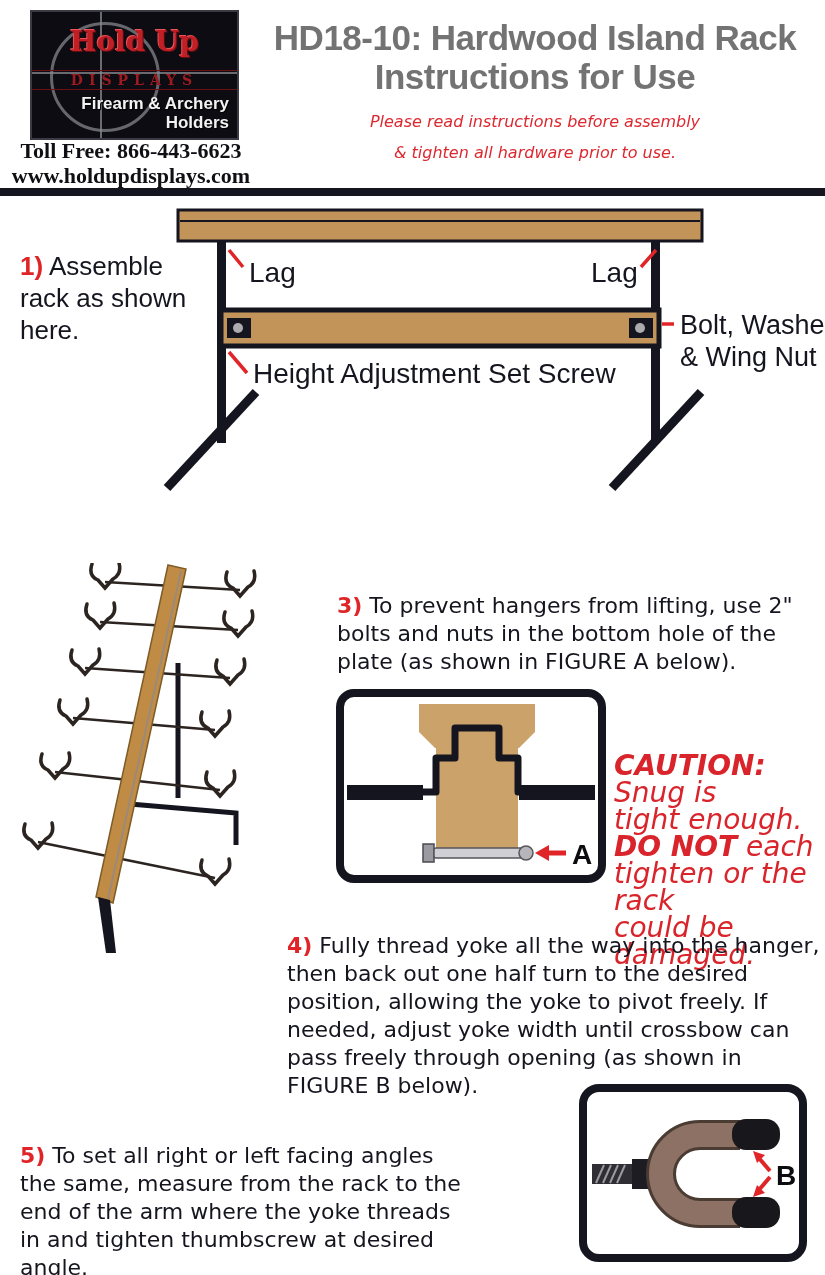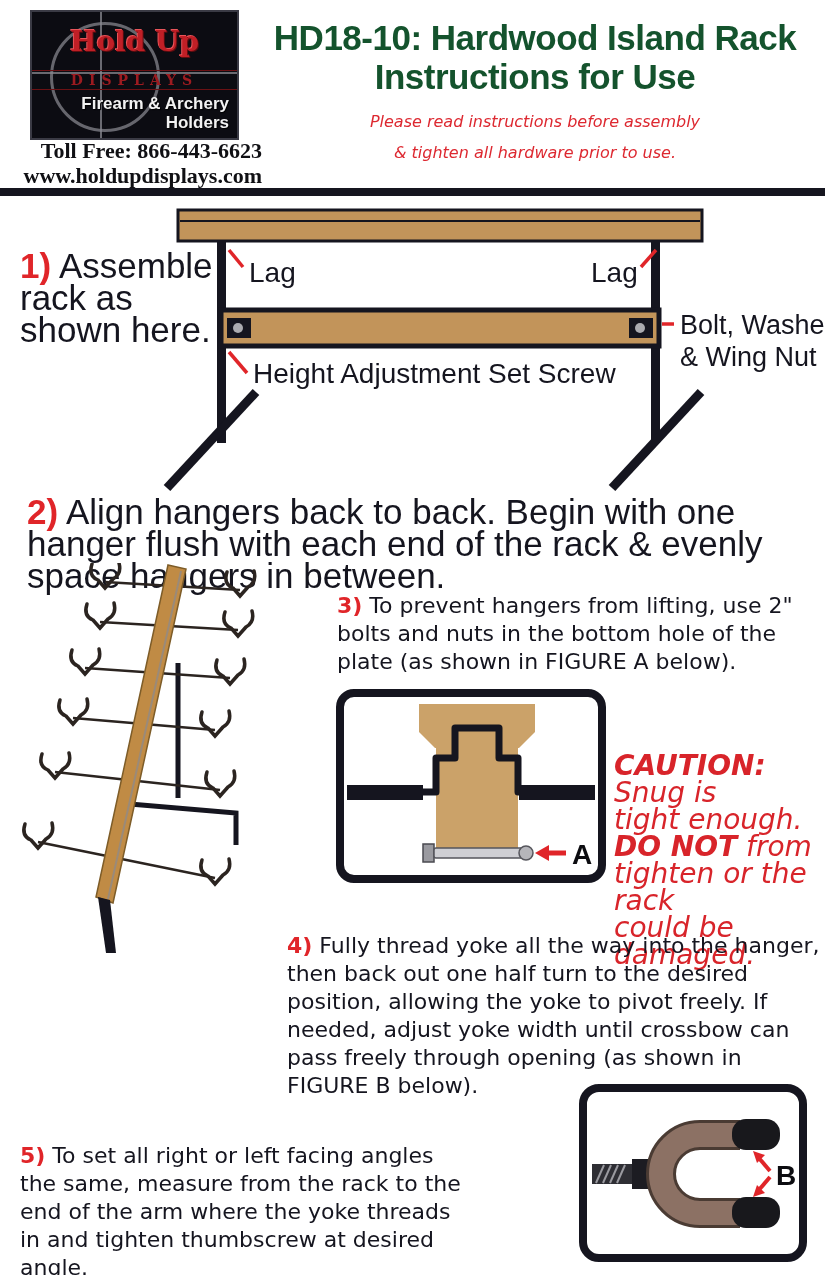--- a/index.html
+++ b/index.html
@@ -16,31 +16,31 @@
   .scope-v{position:absolute;left:68px;top:0;width:2px;height:100%;background:#8a8a92;opacity:.75;}
   .logo-name{position:absolute;left:0;top:6px;width:100%;text-align:center;
              font-family:"DejaVu Serif",serif;font-weight:bold;font-size:28px;line-height:48px;
              color:#c01f26;text-shadow:1px 1px 0 #5e0d10, -1px -1px 0 #e8555a;}
   .logo-displays{position:absolute;left:0;top:58px;width:100%;text-align:center;
              font-family:"DejaVu Serif",serif;font-weight:bold;font-size:14px;letter-spacing:6px;
              color:#9c1b20;border-top:1px solid #6b1114;border-bottom:1px solid #6b1114;
              padding:1px 17px;box-sizing:border-box;}
   .logo-tag{position:absolute;right:8px;top:82px;text-align:right;color:#f2f2f2;
             font-weight:bold;font-size:17px;line-height:19px;text-shadow:1px 1px 1px #000;margin-left:28px;}
-  .contact{left:0;top:138px;width:262px;text-align:right;font-family:"Liberation Serif",serif;
+  .contact{left:0;top:138px;width:262px;text-align:center;font-family:"Liberation Serif",serif;
            font-weight:bold;font-size:22px;line-height:25px;color:#101014;}
   .title{left:250px;top:18px;width:570px;text-align:center;font-weight:bold;font-size:35px;
-         line-height:39px;color:#14532d;letter-spacing:-0.5px;}
+         line-height:39px;color:#737373;letter-spacing:-0.5px;}
   .notice{left:255px;top:106px;width:560px;text-align:center;color:#dd2830;
           font-family:"DejaVu Sans",sans-serif;font-style:italic;font-size:16px;line-height:31px;}
   .rule{left:0;top:188px;width:825px;height:8px;background:#15151f;}
 
   
   .step{color:#15151f;}
-  .f1{font-size:35px;line-height:32px;font-family:"Liberation Sans",sans-serif;}
+  .f1{font-size:26px;line-height:32px;font-family:"Liberation Sans",sans-serif;}
   .f2{font-size:22px;line-height:28px;font-family:"DejaVu Sans",sans-serif;}
   .stepnum{color:#e02529;font-weight:bold;}
 
   .caution{font-family:"DejaVu Sans",sans-serif;font-style:italic;font-size:28px;line-height:27px;
            color:#d8242a;}
   .caution b{font-style:italic;}
 
   svg text{font-family:"Liberation Sans",sans-serif;}
 </style>
 </head>
@@ -99,23 +99,20 @@
     <line x1="662" y1="124" x2="674" y2="124" stroke="#e02529" stroke-width="3.5"></line>
     <line x1="229" y1="152" x2="247" y2="173" stroke="#e02529" stroke-width="3.5"></line>
 
     <text x="249" y="82" font-size="28" fill="#15151f">Lag</text>
     <text x="591" y="82" font-size="28" fill="#15151f">Lag</text>
     <text x="680" y="134" font-size="27" fill="#15151f">Bolt, Washer</text>
     <text x="680" y="166" font-size="27" fill="#15151f">&amp; Wing Nut</text>
     <text x="253" y="183" font-size="28" fill="#15151f">Height Adjustment Set Screw</text>
   </svg>
 
-  <div class="abs step f1" style="left:27px;top:496px;width:775px;">
-    <span class="stepnum">2)</span><span> Align hangers back to back. Begin with one hanger flush with each end of the rack &amp; evenly space hangers in between.</span>
-  </div>
 
   <svg class="abs" style="left:18px;top:563px;" width="315" height="392" viewBox="0 0 315 392">
     <defs>
       <path id="yk" d="M -13,-18 Q -17,-6 -7,-2 L 0,6 L 8,-3 Q 17,-8 14,-19" fill="none" stroke="#2b2420" stroke-width="3.5" stroke-linecap="round"></path>
     </defs>
 
     <line x1="160" y1="100" x2="160" y2="235" stroke="#15151f" stroke-width="5"></line>
     <polyline points="100,240 218,250 218,282" fill="none" stroke="#15151f" stroke-width="5"></polyline>
 
     <g stroke="#2b2420" stroke-width="2.5">
@@ -171,21 +168,21 @@
     <circle cx="191" cy="165" r="7" fill="#b5b5ba" stroke="#55555c" stroke-width="1.5"></circle>
 
     <line x1="231" y1="165" x2="208" y2="165" stroke="#e02529" stroke-width="5"></line>
     <polygon points="200,165 214,157 214,173" fill="#e02529"></polygon>
     <text x="237" y="176" font-size="28" font-weight="bold" fill="#0c0c10">A</text>
   </svg>
 
   <div class="abs caution" style="left:614px;top:752px;width:212px;">
     <div><b>CAUTION:</b><span> Snug is</span></div>
     <div>tight enough.</div>
-    <div><b>DO NOT</b><span> from</span></div>
+    <div><b>DO NOT</b><span> each</span></div>
     <div>tighten or the rack</div>
     <div>could be damaged.</div>
   </div>
 
   <div class="abs step f2" style="left:287px;top:932px;width:540px;">
     <span class="stepnum">4)</span><span> Fully thread yoke all the way into the hanger, then back out one half turn to the desired position, allowing the yoke to pivot freely. If needed, adjust yoke width until crossbow can pass freely through opening (as shown in FIGURE B below).</span>
   </div>
 
   <div class="abs step f2" style="left:20px;top:1142px;width:455px;">
     <span class="stepnum">5)</span><span> To set all right or left facing angles the same, measure from the rack to the end of the arm where the yoke threads in and tighten thumbscrew at desired angle.</span>

